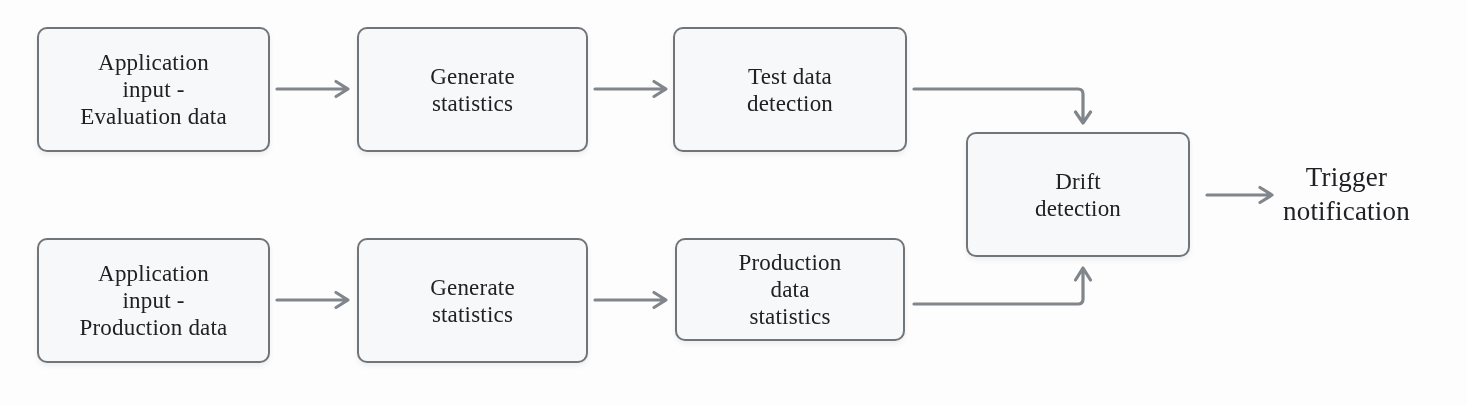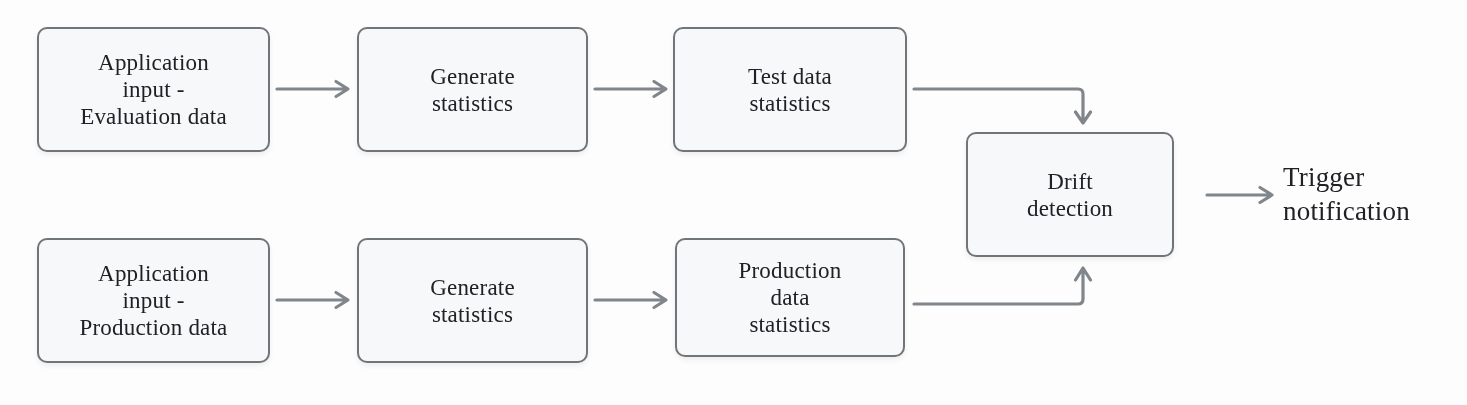--- a/index.html
+++ b/index.html
@@ -53,21 +53,21 @@
     font-size:23px;
     line-height:27px;
     color:var(--text);
     letter-spacing:0.2px;
   }
   .end-label{
     position:absolute;
     left:1283px;
     top:160px;
     white-space:pre-line;
-    text-align:left;
+    text-align:center;
     font-size:27px;
     line-height:34px;
     color:var(--text);
     letter-spacing:0.2px;
   }
 </style>
 </head>
 <body>
 
 <div class="canvas">
@@ -88,41 +88,41 @@
 Evaluation data</span>
   </div>
 
   <div class="node" style="left:357px; top:27px; width:231px; height:125px;">
     <span class="node-label">Generate
 statistics</span>
   </div>
 
   <div class="node" style="left:673px; top:27px; width:234px; height:125px;">
     <span class="node-label">Test data
-statistics</span>
+detection</span>
   </div>
 
   <div class="node" style="left:37px; top:238px; width:233px; height:125px;">
     <span class="node-label">Application
 input -
 Production data</span>
   </div>
 
   <div class="node" style="left:357px; top:238px; width:231px; height:125px;">
     <span class="node-label">Generate
 statistics</span>
   </div>
 
-  <div class="node" style="left:675px; top:238px; width:230px; height:119px;">
+  <div class="node" style="left:675px; top:238px; width:230px; height:103px;">
     <span class="node-label">Production
 data
 statistics</span>
   </div>
 
-  <div class="node" style="left:966px; top:132px; width:208px; height:125px;">
+  <div class="node" style="left:966px; top:132px; width:224px; height:125px;">
     <span class="node-label">Drift
 detection</span>
   </div>
 
   <div class="end-label">Trigger
 notification</div>
 
 </div>
 
 </body></html>

